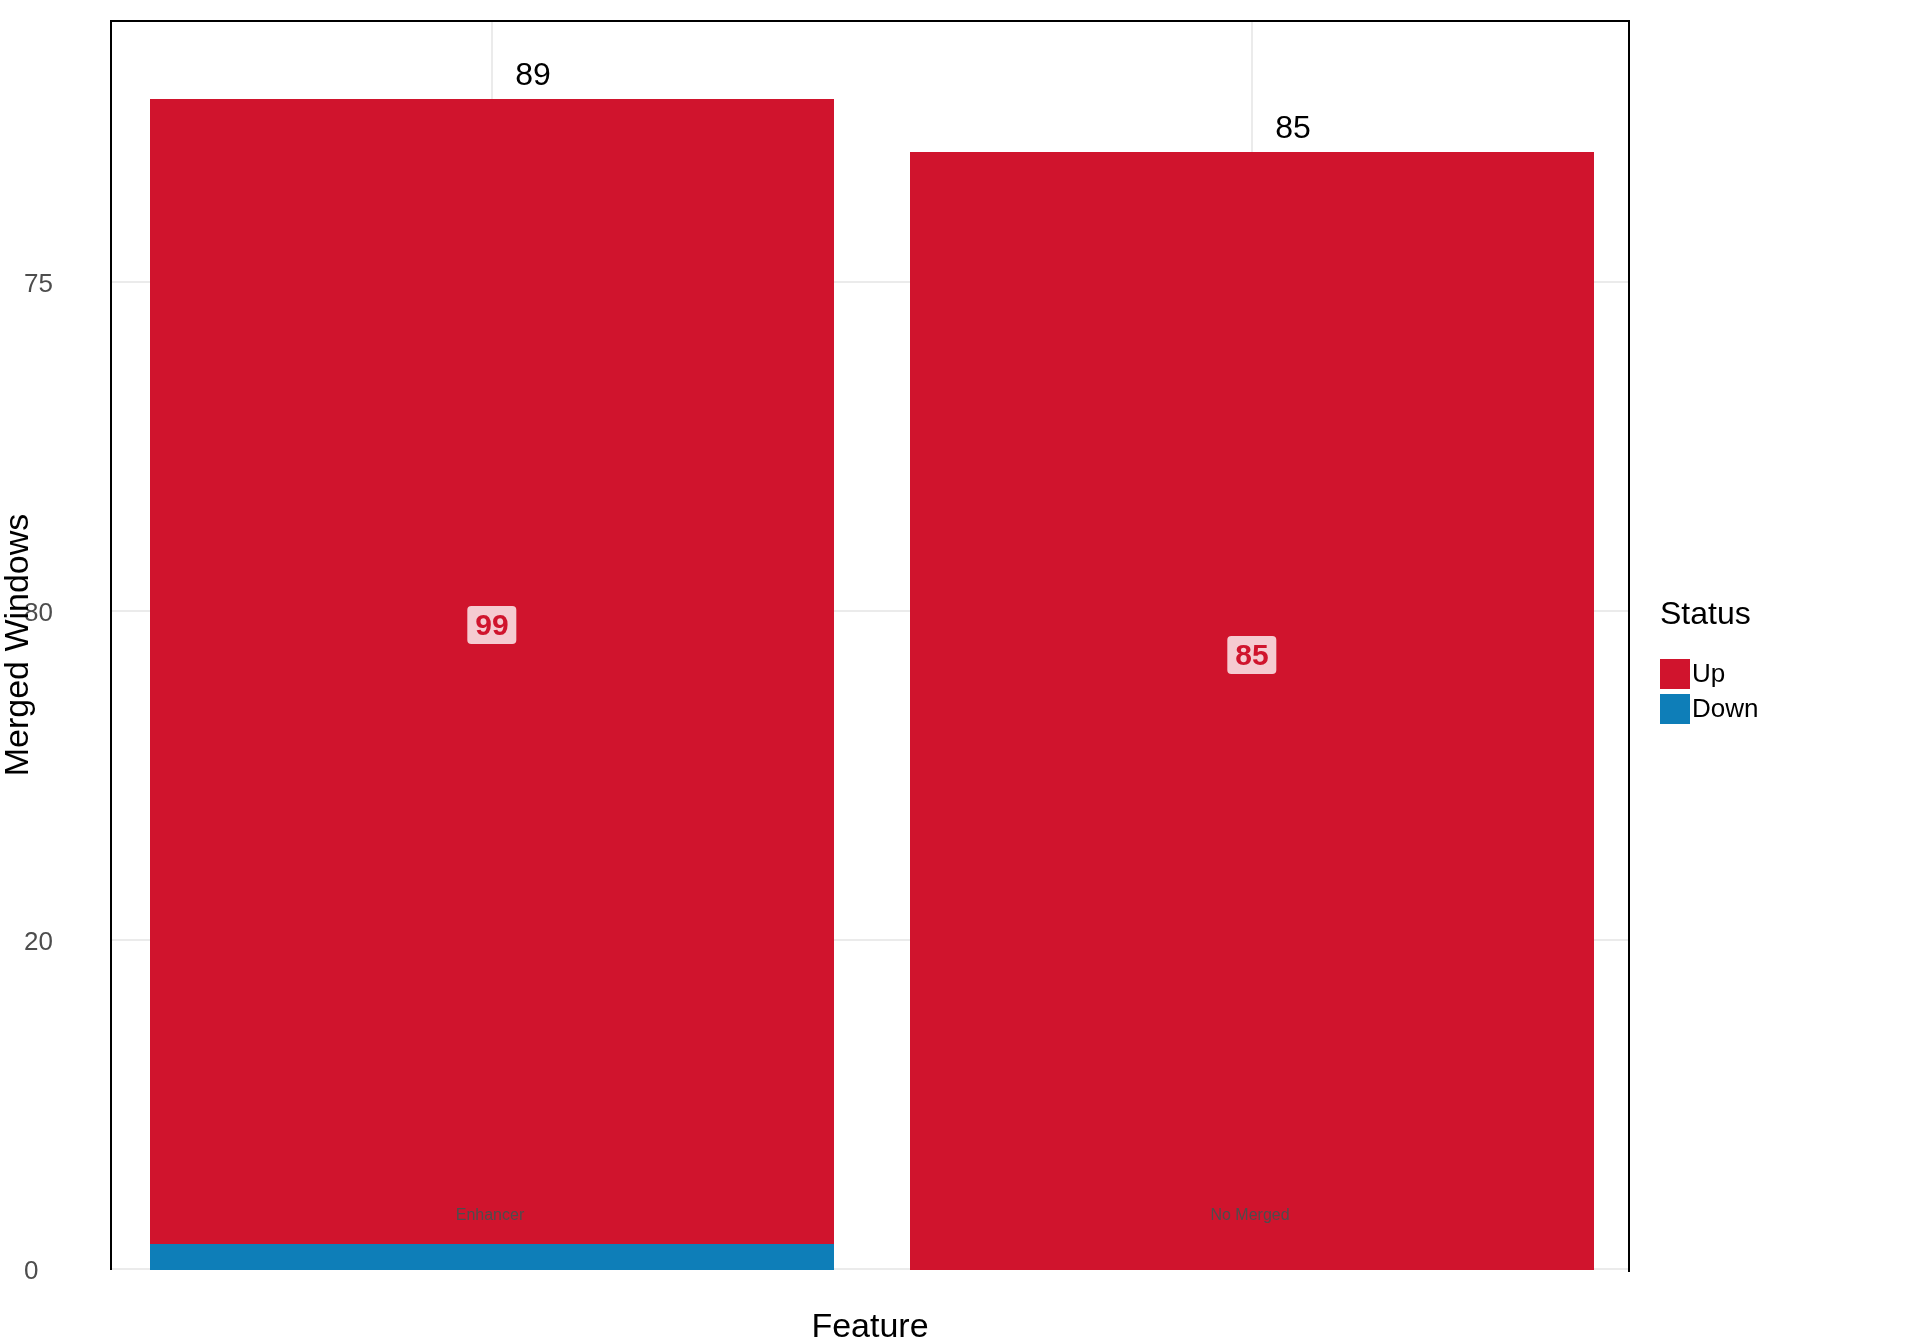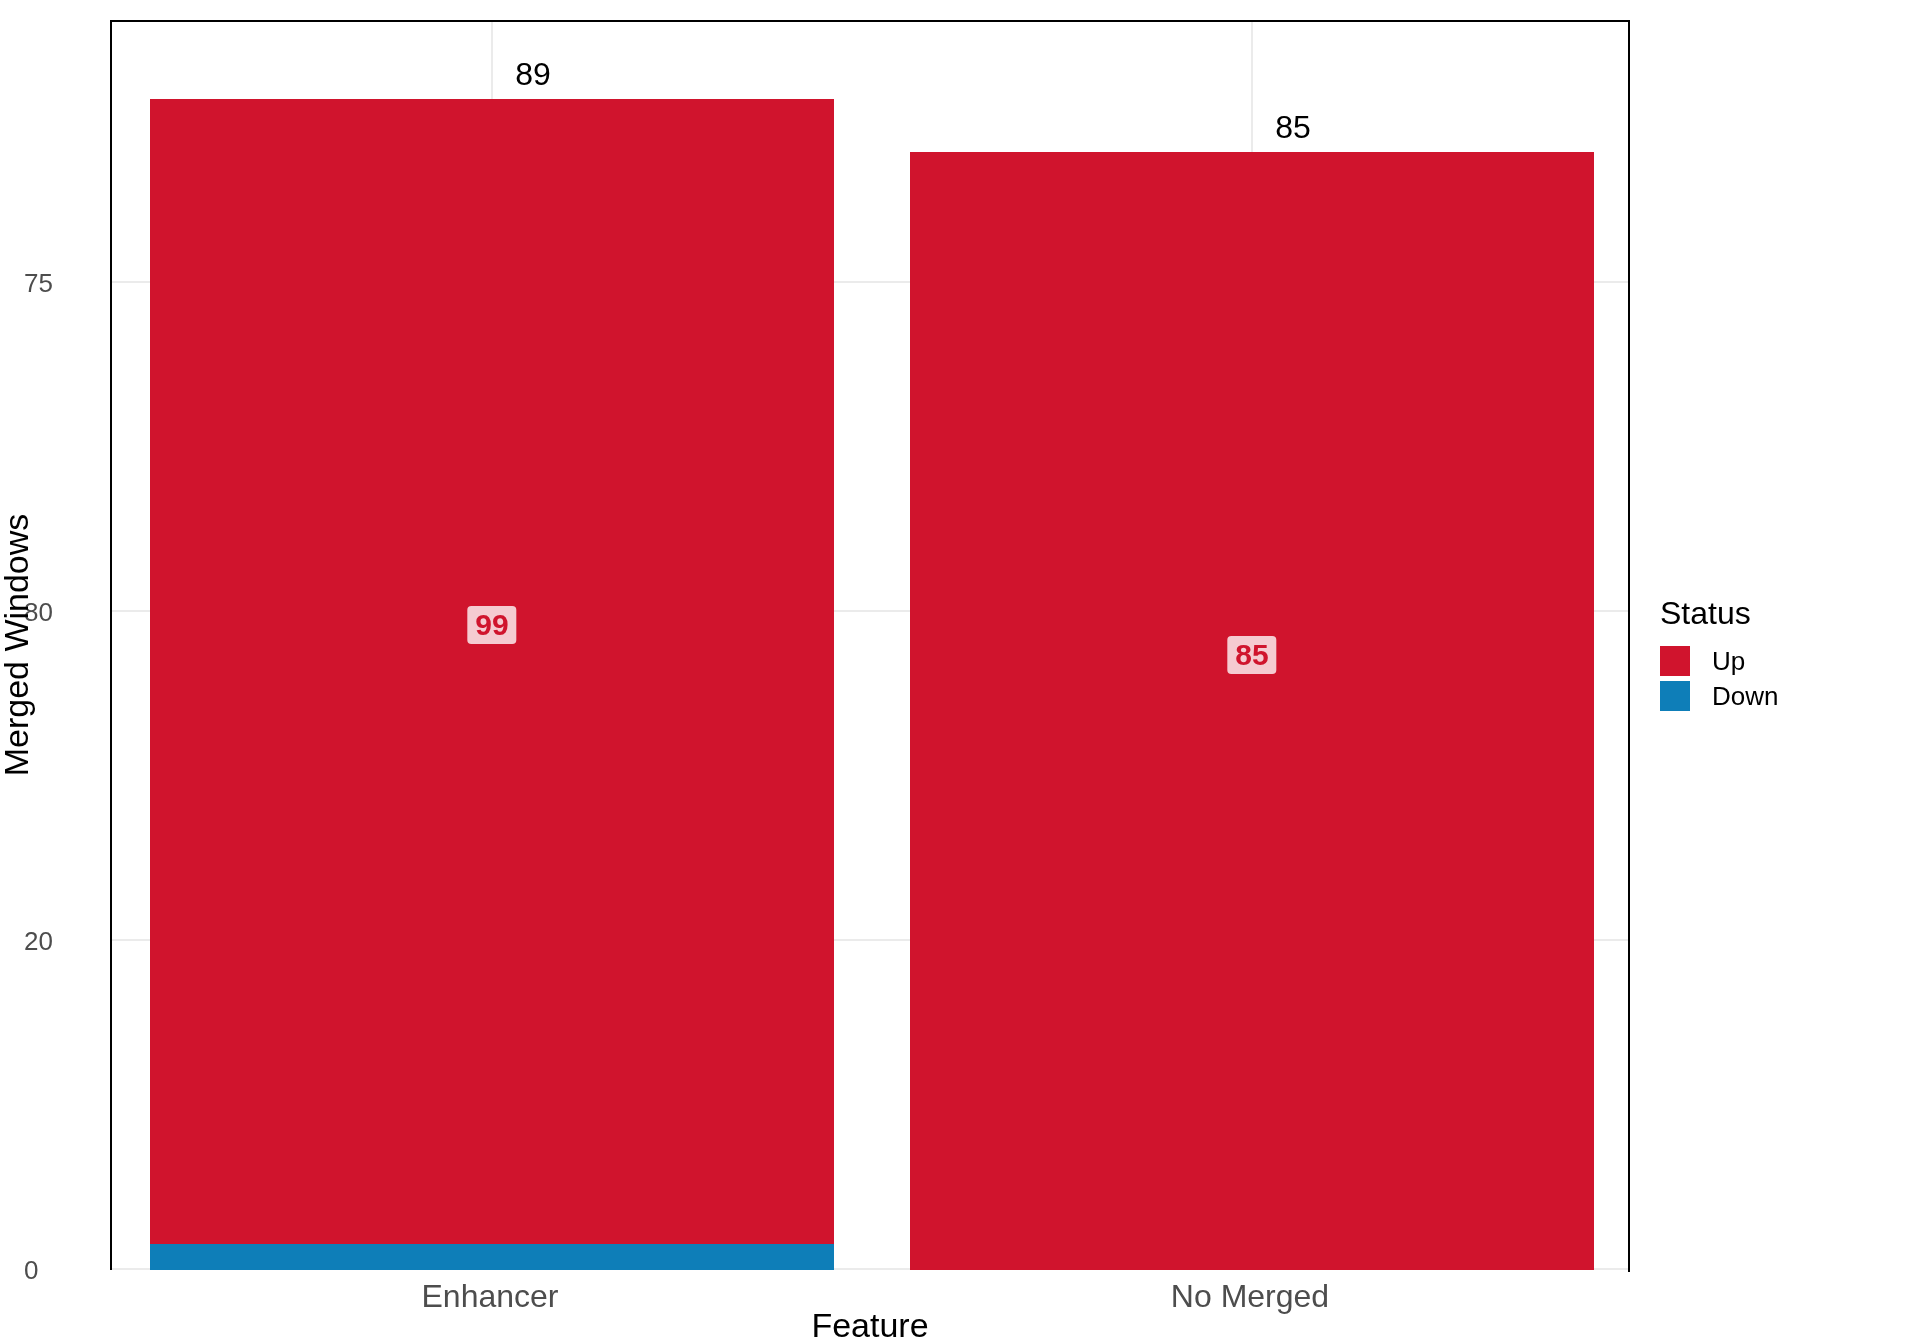--- a/index.html
+++ b/index.html
@@ -101,23 +101,23 @@
     position: absolute;
     right: 1816px; 
     transform: translateY(-50%);
     font-size: 26px;
     color: #4d4d4d;
     text-align: left;
     width: 80px;
   }
   .x-tick {
     position: absolute;
-    top: 1278px;
+    top: 1206px;
     transform: translateX(-50%);
-    font-size: 32px;
+    font-size: 16px;
     color: #4d4d4d;
     text-align: left;
     white-space: nowrap;
   }
   
   .y-title {
     position: absolute;
     left: 16px;
     top: 645px;
     transform: translateY(-50%) rotate(-90deg);
@@ -143,27 +143,27 @@
   
   .legend {
     position: absolute;
     left: 1660px;
     top: 595px;
     width: 240px;
   }
   .legend-title {
     font-size: 32px;
     color: #000;
-    margin-bottom: 14px;
+    margin-bottom: 26px;
     font-weight: 500;
   }
   .legend-item {
     display: flex;
-    align-items: flex-start;
-    gap: 22px;
+    align-items: flex-end;
+    gap: 2px;
     margin-bottom: 4px;
   }
   .legend-swatch {
     width: 30px;
     height: 30px;
     flex: 0 0 30px;
   }
   .legend-label {
     font-size: 26px;
     color: #000;

